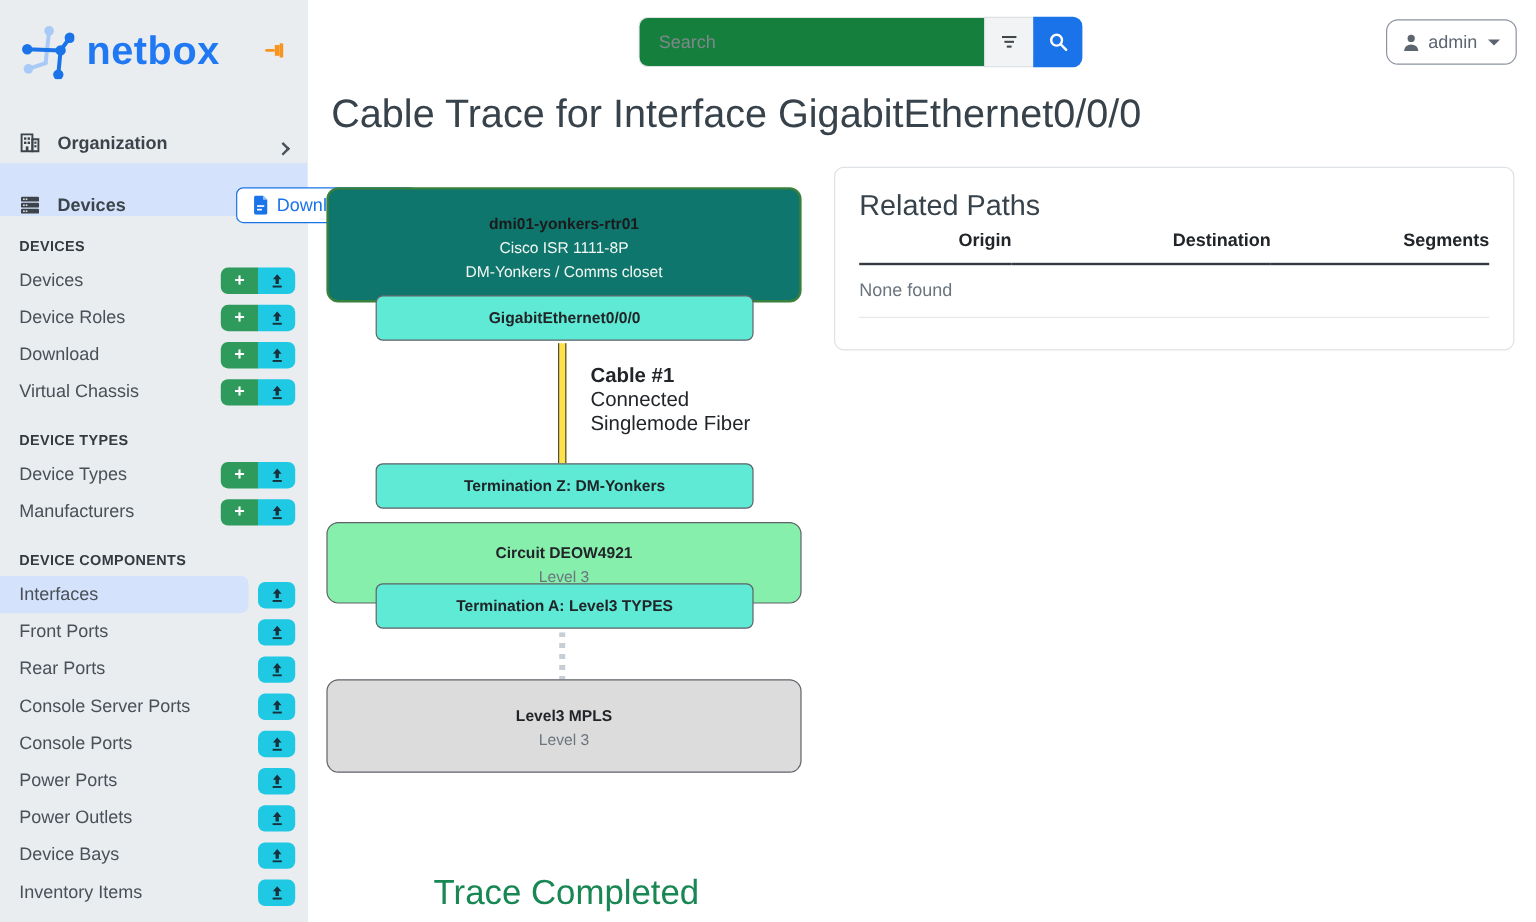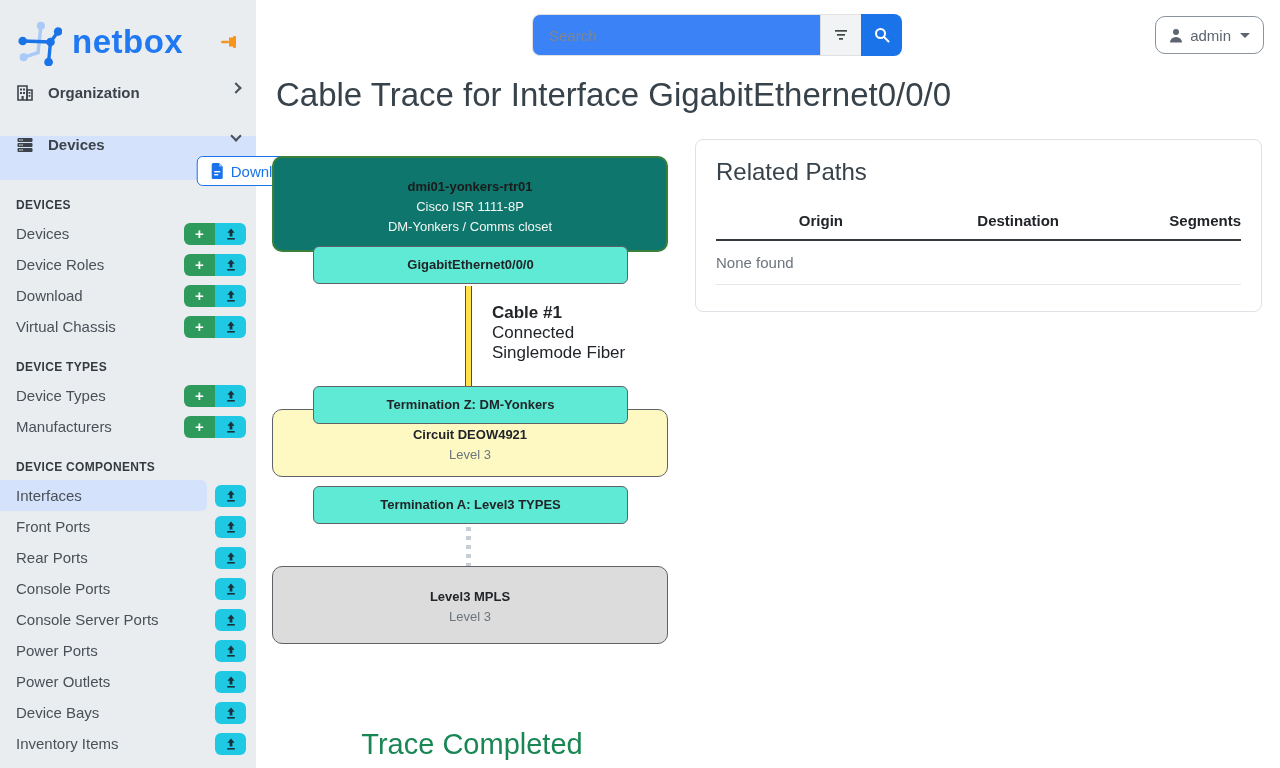--- a/index.html
+++ b/index.html
@@ -4,21 +4,21 @@
 <style>
   * { box-sizing: border-box; margin: 0; padding: 0; }
   html, body { width: 1280px; height: 768px; overflow: hidden; }
   body { font-family: "Liberation Sans", sans-serif; background: #ffffff; color: #212529; }
 
   
   .sidebar { position: fixed; left: 0; top: 0; width: 256px; height: 768px; background: #e9edf0; }
   .brand { height: 84px; display: flex; align-items: center; padding: 0 18px 0 16px; }
   .wordmark { font-size: 33px; font-weight: 700; color: #2079f2; margin-left: 10px; letter-spacing: 0.5px; }
   .pin-btn { margin-left: auto; background: none; border: none; cursor: pointer; display: flex; }
-  .nav-item { height: 44px; display: flex; align-items: flex-start; padding: 0 16px; gap: 14px;
+  .nav-item { height: 44px; display: flex; align-items: flex-end; padding: 0 16px; gap: 14px;
               color: #3c434a; font-weight: 600; font-size: 15px; cursor: pointer; }
   .nav-item.first { margin-bottom: 8px; }
   .nav-item.active { background: #d4e2fc; }
   .chev { margin-left: auto; width: 8px; height: 8px; border-right: 2px solid #495057; border-bottom: 2px solid #495057; }
   .chev.right { transform: rotate(-45deg); }
   .chev.down { transform: rotate(45deg); margin-top: -4px; }
   .sec-header { padding: 0 16px; margin: 18px 0 6px; font-size: 12px; font-weight: 700; color: #343a40; letter-spacing: 0.3px; }
   .menu-row { position: relative; height: 31px; display: flex; align-items: center; padding: 0 10px 0 16px; }
   .menu-row.active::before { content: ""; position: absolute; left: 0; top: 0; bottom: 0; right: 49px;
               background: #d4e2fc; border-radius: 0 6px 6px 0; }
@@ -28,21 +28,21 @@
              border-radius: 6px 0 0 6px; font-size: 15px; font-weight: 700; line-height: 20px; cursor: pointer; }
   .btn-import { width: 31px; height: 22px; background: #1fc8e3; border: none; border-radius: 0 6px 6px 0;
                 display: flex; align-items: center; justify-content: center; cursor: pointer; }
   .btn-import.solo { border-radius: 6px; }
 
   
   .main { margin-left: 256px; position: relative; height: 768px; background: #fff; }
   .topbar { position: relative; height: 70px; }
   .search-group { position: absolute; left: 276px; top: 14px; height: 42px; display: flex; align-items: stretch; }
   .search-input { width: 288px; border: 1px solid #dfe1e5; border-right: none; border-radius: 8px 0 0 8px;
-                  padding: 0 16px; font-size: 15px; color: #202124; outline: none; background: #3b82f6;
+                  padding: 0 16px; font-size: 15px; color: #202124; outline: none; background: #15803d;
                   font-family: "Liberation Sans", sans-serif; }
   .search-input::placeholder { color: #80868b; }
   .scope { width: 102px; background: #f1f3f4; border-top: 1px solid #dfe1e5; border-bottom: 1px solid #dfe1e5;
            display: flex; align-items: center; justify-content: center; font-size: 16px; color: #3c4043; cursor: pointer; }
   .filter-btn { width: 41px; background: #f1f3f4; border: none; border-top: 1px solid #dfe1e5; border-bottom: 1px solid #dfe1e5;
            border-left: 1px solid #dadce0; display: flex; align-items: center; justify-content: center; cursor: pointer; }
   .search-btn { width: 41px; background: #1a73e8; border: none; border-radius: 0 8px 8px 0;
            display: flex; align-items: center; justify-content: center; cursor: pointer; }
   .user-btn { position: absolute; right: 16px; top: 16px; height: 38px; padding: 0 13px;
            border: 1px solid #8b949e; border-radius: 10px; background: #fff; color: #5c6570; font-size: 15px;
@@ -64,35 +64,35 @@
              border-radius: 6px; z-index: 3; line-height: 36px; text-align: center; font-weight: 700;
              font-size: 13px; color: #212529; cursor: pointer; }
   .if-box { top: 90px; }
   .term-z { top: 230px; }
   .term-a { top: 330px; }
   .cable-line { left: 193px; top: 130px; width: 7px; height: 100px; background: #ffe24a;
              border-left: 1px solid #4d4d42; border-right: 1px solid #4d4d42; z-index: 1; }
   .cable-info { left: 220px; top: 147px; font-size: 17px; line-height: 20px; color: #212529; cursor: pointer; }
   .cable-info .b { font-weight: 700; }
   .big-box { left: 0; width: 396px; border: 1px solid #5f6368; border-radius: 10px; text-align: center; z-index: 1; cursor: pointer; }
-  .circuit-box { top: 253px; height: 68px; background: #fef9c3; padding-top: 15px; }
+  .circuit-box { top: 279px; height: 68px; background: #86efac; padding-top: 15px; }
   .far-box { top: 410px; height: 78px; background: #dcdcdc; padding-top: 20px; z-index: 2; }
   .big-name { font-size: 13px; font-weight: 700; color: #212529; line-height: 20px; }
   .big-sub { font-size: 13px; color: #6c757d; line-height: 20px; }
   .dots { left: 194px; top: 371px; width: 5px; height: 39px;
           background: repeating-linear-gradient(to bottom, #c8ced6 0 4px, transparent 4px 9px); }
   .dl-btn { left: 50%; transform: translateX(-50%); top: 515px; height: 30px; border: 1px solid #1a73e8;
           color: #1a73e8; border-radius: 6px; background: #fff; font-size: 15px; display: flex; gap: 7px;
           align-items: center; padding: 0 13px; cursor: pointer; font-family: "Liberation Sans", sans-serif; white-space: nowrap; }
   .trace-status { left: 0; right: 0; top: 572px; text-align: center; font-size: 29px; color: #198754; }
 
   
   .related-card { position: absolute; left: 439px; top: 25px; width: 567px; background: #fff;
           border: 1px solid #dee2e6; border-radius: 8px; padding: 18px 20px 26px; }
-  .card-title { font-size: 24px; font-weight: 400; color: #37424a; margin-bottom: 20px; }
+  .card-title { font-size: 24px; font-weight: 400; color: #37424a; }
   table.paths { width: 100%; border-collapse: collapse; }
   table.paths th { text-align: right; font-size: 15px; color: #212529; padding: 6px 0 10px;
           border-bottom: 2px solid #343a40; }
   table.paths th.c0 { width: 127px; } table.paths th.c1 { width: 216px; }
   table.paths td { padding: 13px 0; border-bottom: 1px solid #e5e7e9; color: #6c757d; font-size: 15px; }
 </style>
 </head>
 <body>
 
 <aside class="sidebar">
@@ -269,32 +269,32 @@
     <span class="btn-pair">
       <button class="btn-import solo">
           <svg width="12" height="12" viewBox="0 0 12 12">
             <path d="M6 0.5 L9.6 4.8 H7.4 V8.6 H4.6 V4.8 H2.4 Z" fill="#17323c"></path>
             <rect x="2.2" y="10" width="7.6" height="1.6" fill="#17323c"></rect>
           </svg>
         </button>
     </span>
   </div>
   <div class="menu-row">
+    <span class="menu-label">Console Server Ports</span>
+    <span class="btn-pair">
+      <button class="btn-import solo">
+          <svg width="12" height="12" viewBox="0 0 12 12">
+            <path d="M6 0.5 L9.6 4.8 H7.4 V8.6 H4.6 V4.8 H2.4 Z" fill="#17323c"></path>
+            <rect x="2.2" y="10" width="7.6" height="1.6" fill="#17323c"></rect>
+          </svg>
+        </button>
+    </span>
+  </div>
+  <div class="menu-row">
     <span class="menu-label">Console Ports</span>
-    <span class="btn-pair">
-      <button class="btn-import solo">
-          <svg width="12" height="12" viewBox="0 0 12 12">
-            <path d="M6 0.5 L9.6 4.8 H7.4 V8.6 H4.6 V4.8 H2.4 Z" fill="#17323c"></path>
-            <rect x="2.2" y="10" width="7.6" height="1.6" fill="#17323c"></rect>
-          </svg>
-        </button>
-    </span>
-  </div>
-  <div class="menu-row">
-    <span class="menu-label">Console Server Ports</span>
     <span class="btn-pair">
       <button class="btn-import solo">
           <svg width="12" height="12" viewBox="0 0 12 12">
             <path d="M6 0.5 L9.6 4.8 H7.4 V8.6 H4.6 V4.8 H2.4 Z" fill="#17323c"></path>
             <rect x="2.2" y="10" width="7.6" height="1.6" fill="#17323c"></rect>
           </svg>
         </button>
     </span>
   </div>
   <div class="menu-row">

